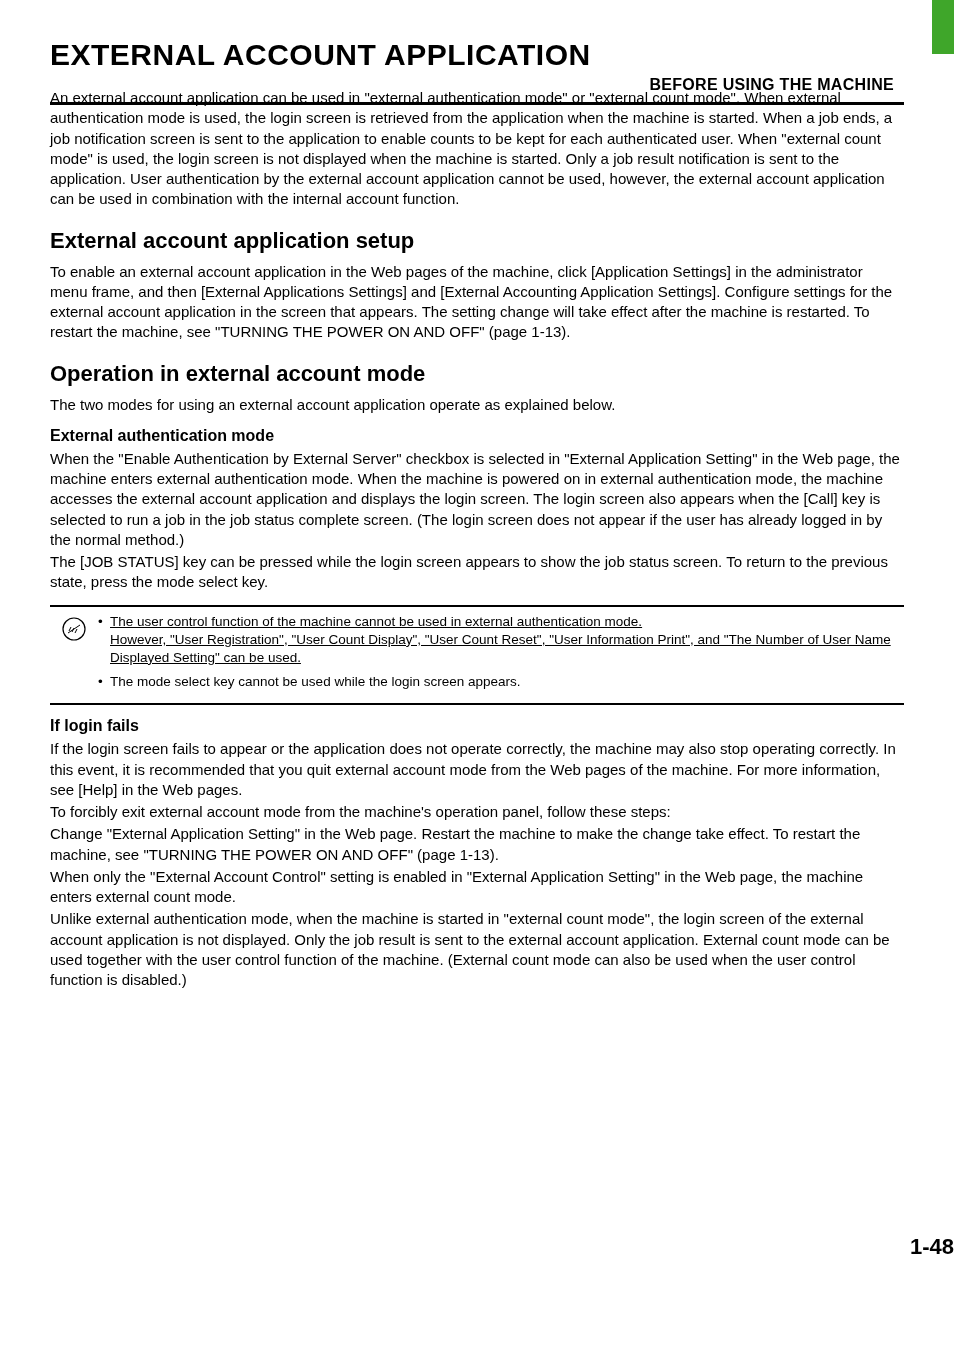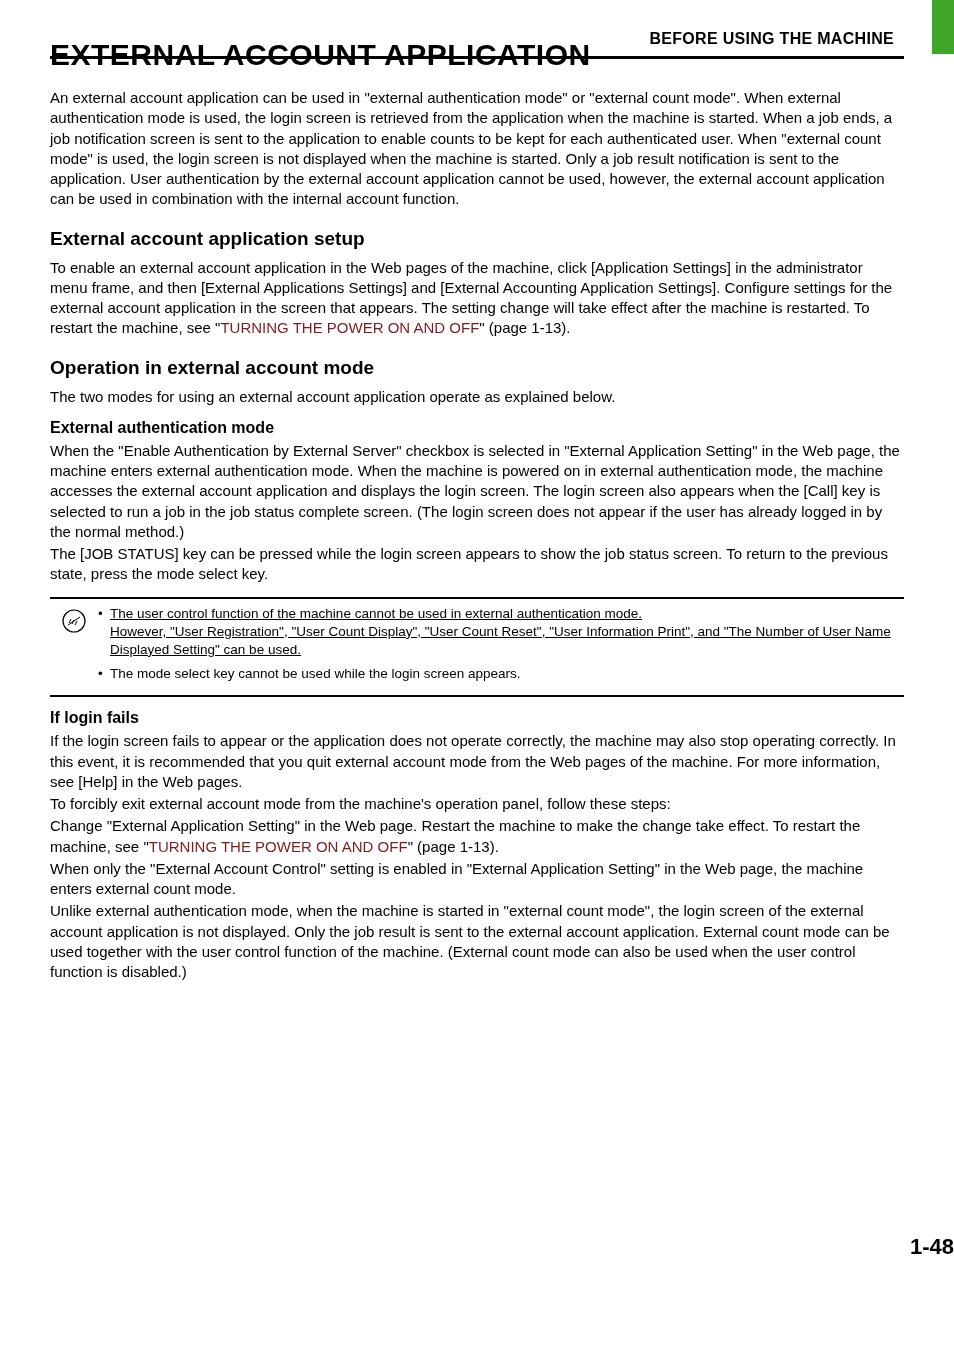--- a/index.html
+++ b/index.html
@@ -1,27 +1,27 @@
 <!DOCTYPE html>
 <html><head>
 <meta charset="utf-8">
 <style>
   * { box-sizing: border-box; margin: 0; padding: 0; }
   html, body { width: 954px; height: 1350px; background: #fff; font-family: Arial, Helvetica, sans-serif; color: #000; }
   .page { position: relative; width: 954px; height: 1350px; }
   .green-bar { position: absolute; top: 0; right: 0; width: 22px; height: 54px; background: #3fa62a; }
   .header-band { position: absolute; top: 30px; left: 0; right: 0; }
-  .header-text { text-align: right; padding-right: 60px; font-weight: bold; font-size: 16px; letter-spacing: 0.3px; }
+  .header-text { text-align: right; padding-right: 60px; font-weight: bold; font-size: 16px; letter-spacing: 0.3px; margin-top: 46px; }
   .header-rule { margin: 8px 50px 0 50px; height: 3px; background: #000; }
   .content { padding: 38px 50px 0 50px; }
   h1.title { font-size: 30px; font-weight: bold; letter-spacing: 0.5px; margin-bottom: 16px; }
-  h2.section { font-size: 19px; font-weight: bold; margin-top: 18px; margin-bottom: 8px; }
+  h2.section { font-size: 22px; font-weight: bold; margin-top: 18px; margin-bottom: 8px; }
   h3.subsection { font-size: 16px; font-weight: bold; margin-top: 12px; margin-bottom: 4px; }
   p.body { font-size: 15px; line-height: 1.35; margin-bottom: 2px; }
-  a.link { color: #7f1d1d; text-decoration: none; text-align: center; }
+  a.link { color: #000000; text-decoration: none; text-align: center; }
   .note-block { margin-top: 12px; margin-bottom: 12px; }
   .note-rule { height: 2px; background: #000; }
   .note-body { display: flex; padding: 6px 0 6px 0; }
   .note-icon-wrap { width: 48px; flex: 0 0 48px; display: flex; align-items: flex-start; justify-content: center; padding-top: 4px; }
   .note-icon { width: 24px; height: 24px; }
   .note-items { flex: 1; font-size: 13.5px; line-height: 1.35; }
   .note-item { display: flex; margin-bottom: 6px; }
   .bullet { width: 12px; flex: 0 0 12px; }
   .note-item-text { flex: 1; }
   .page-number { position: absolute; bottom: 90px; left: 0; right: 0; text-align: right; font-size: 22px; font-weight: bold; }

